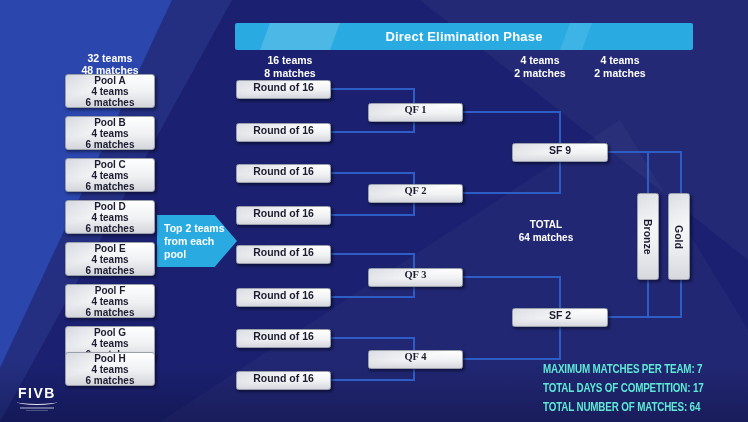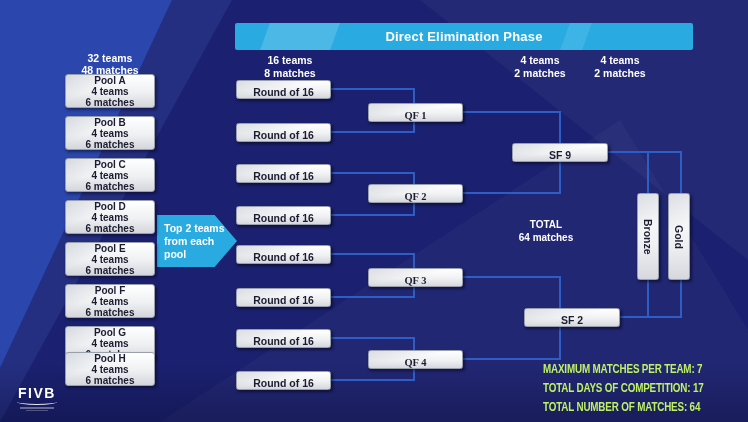--- a/index.html
+++ b/index.html
@@ -52,50 +52,50 @@
   
   .col-sub { width:100px; line-height:13px; }
   #col-sub-0 { left:240px; top:54px; } #col-sub-1 { left:365px; top:54px; }
   #col-sub-2 { left:490px; top:54px; } #col-sub-3 { left:570px; top:54px; }
 
   
   .mbox { position:absolute; width:95px; height:19px; border-radius:2.5px;
     background:linear-gradient(170deg, rgba(150,158,175,0.35) 0%, rgba(255,255,255,0) 45%),
                linear-gradient(180deg,#ffffff 0%,#f0f1f3 55%,#d6d8de 100%);
     border:1px solid #9aa0ab; box-shadow:1.5px 2px 3px rgba(0,0,15,0.5);
-    display:flex; align-items:flex-end; justify-content:center;
+    display:flex; align-items:flex-start; justify-content:center;
     font-size:10.5px; font-weight:600; color:#1c1c30; z-index:3; }
   .vbox { position:absolute; width:22px; height:87px; border-radius:2.5px;
     background:linear-gradient(160deg, rgba(150,158,175,0.35) 0%, rgba(255,255,255,0) 40%),
                linear-gradient(180deg,#ffffff 0%,#eef0f2 60%,#d6d8de 100%);
     border:1px solid #9aa0ab; box-shadow:1.5px 2px 3px rgba(0,0,15,0.5);
     display:flex; align-items:center; justify-content:center;
     writing-mode:vertical-rl; font-size:10.5px; font-weight:600; color:#1c1c30; z-index:3; }
 
   
   .r16 { left:236px; }
   #r16-0{top:80px;} #r16-1{top:123px;} #r16-2{top:164px;} #r16-3{top:206px;}
   #r16-4{top:245px;} #r16-5{top:288px;} #r16-6{top:329px;} #r16-7{top:371px;}
   
   .qf { left:368px;font-family:Liberation Serif, serif; }
   #qf-0{top:103px;} #qf-1{top:184px;} #qf-2{top:268px;} #qf-3{top:350px;}
   
   .sf { left:512px; width:96px; }
-  #sf-0{top:143px;} #sf-1{top:308px;margin-left:12px;}
+  #sf-0{top:143px;} #sf-1{top:308px;}
   
   #bronze { left:637px; top:193px; }
   #gold   { left:668px; top:193px; }
 
   
   .line { position:absolute; background:#2e5dc6; z-index:1; }
   .h { height:2px; } .v { width:2px; }
 
   
   #total { left:500px; top:218px; width:92px; font-size:10px; line-height:13px; }
-  #stats { position:absolute; left:543px; top:362px; z-index:3; color:#bef264; }
+  #stats { position:absolute; left:543px; top:362px; z-index:3; color:#5eead4; }
   .stat-line { font-size:12px; font-weight:bold; letter-spacing:-0.2px; height:19px;
     transform:scale(0.82,1.12); transform-origin:0 50%; white-space:nowrap; }
 
   
   #logo { position:absolute; left:14px; top:386px; z-index:3; color:#fff; width:46px; text-align:center; }
   #logo .word { font-size:14px; font-weight:bold; letter-spacing:1.5px; line-height:14px; }
   #logo .curve { width:40px; height:4px; margin:1px auto 2px auto;
     border-bottom:1.5px solid rgba(255,255,255,0.9); border-radius:0 0 60% 60%/0 0 100% 100%; }
   #logo .micro { width:34px; height:2px; margin:1px auto 0 auto; background:rgba(255,255,255,0.35); }
   #logo .micro2 { width:22px; height:1px; margin:1px auto 0 auto; background:rgba(255,255,255,0.25); }

